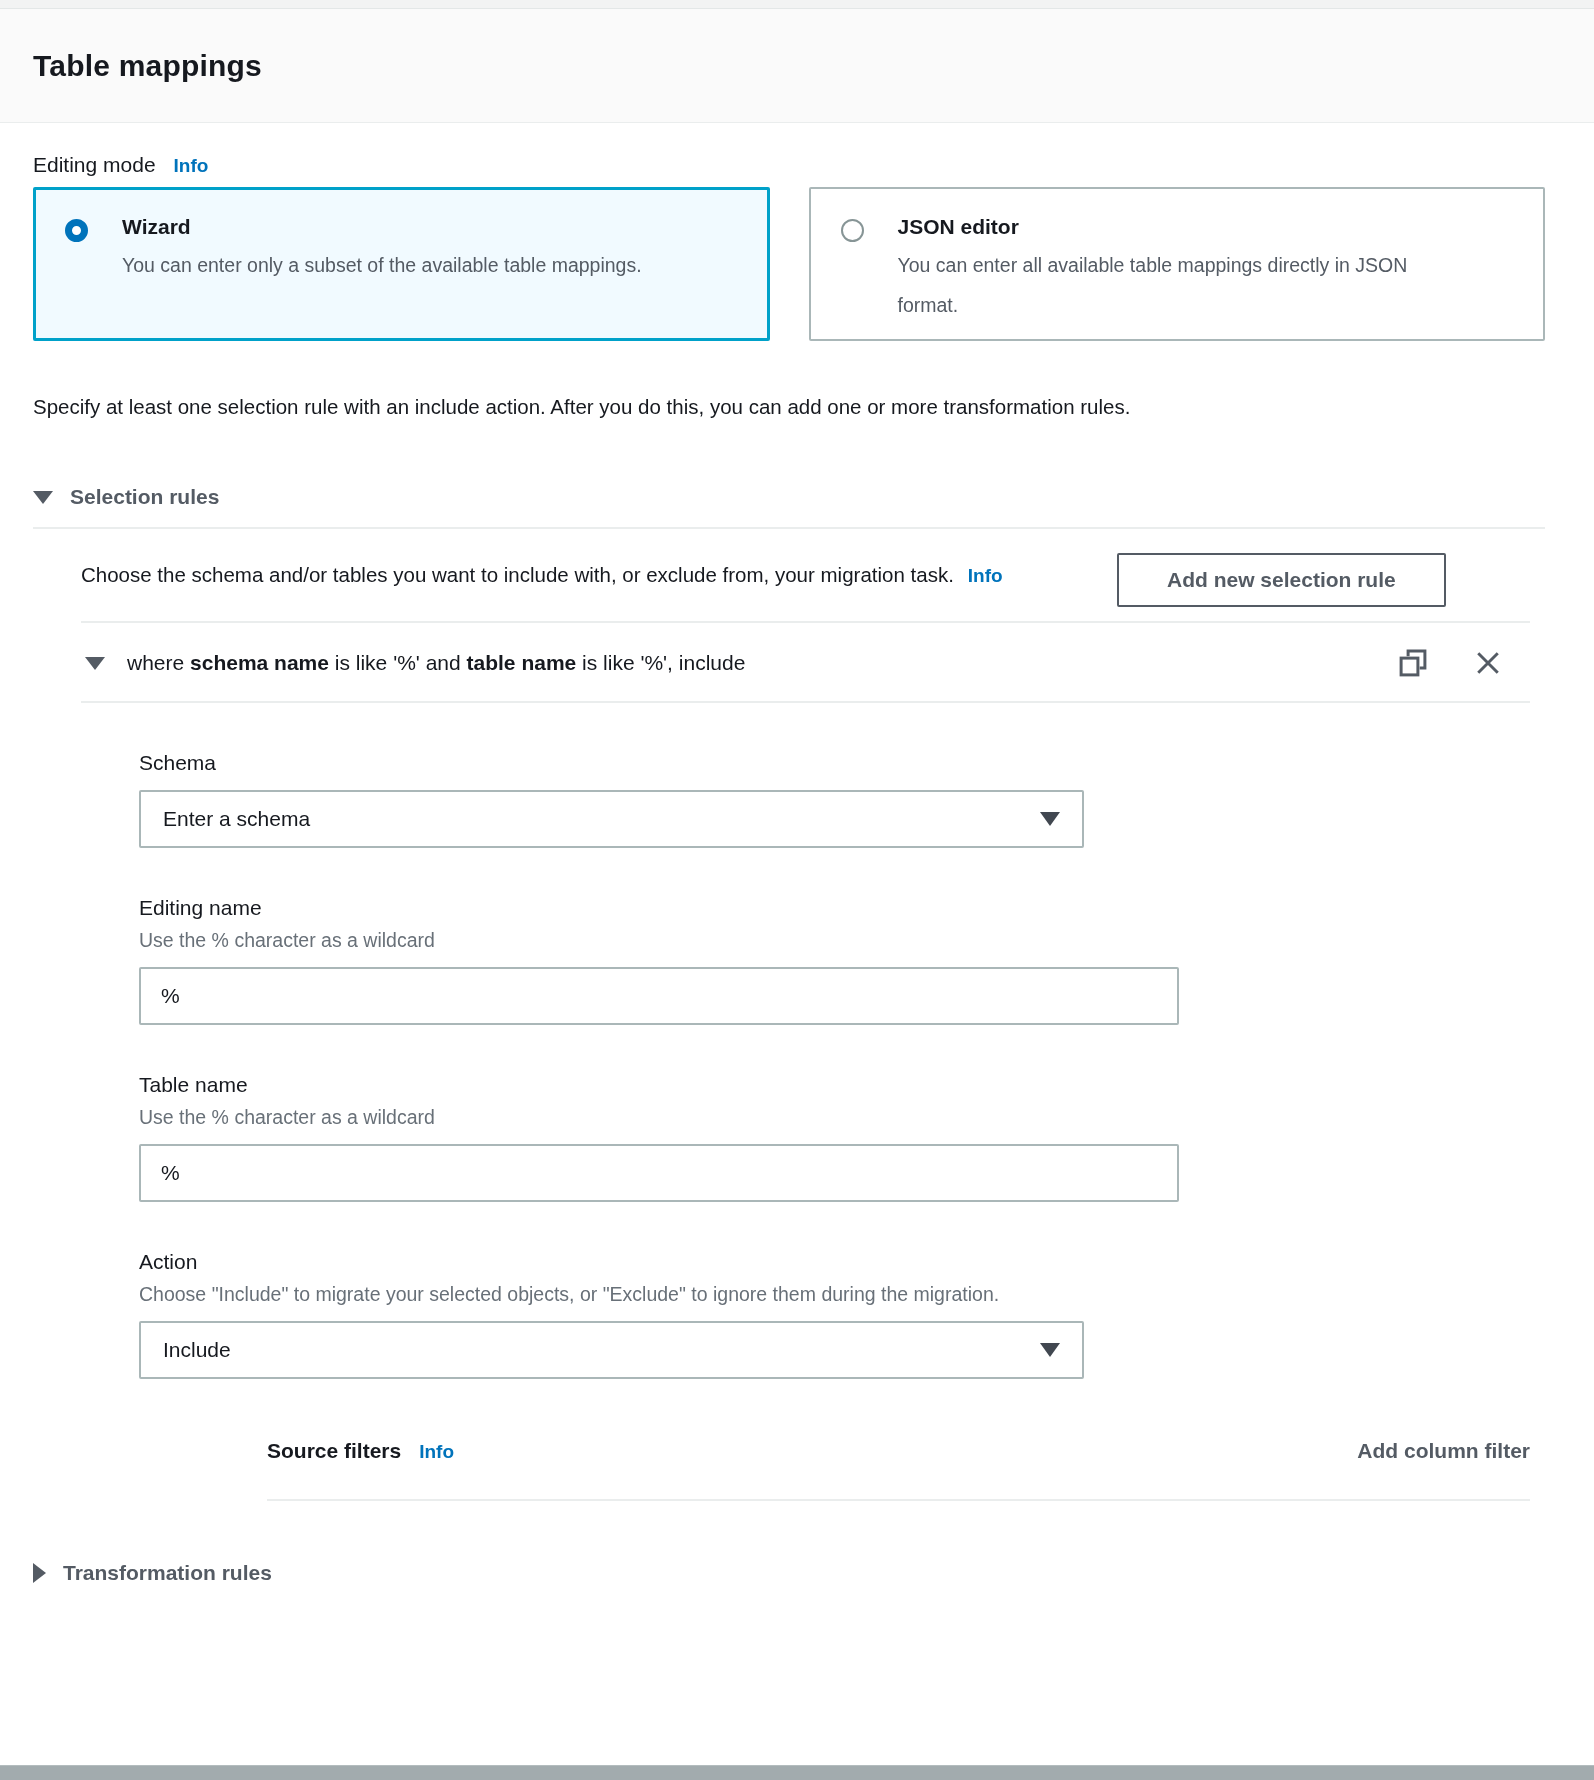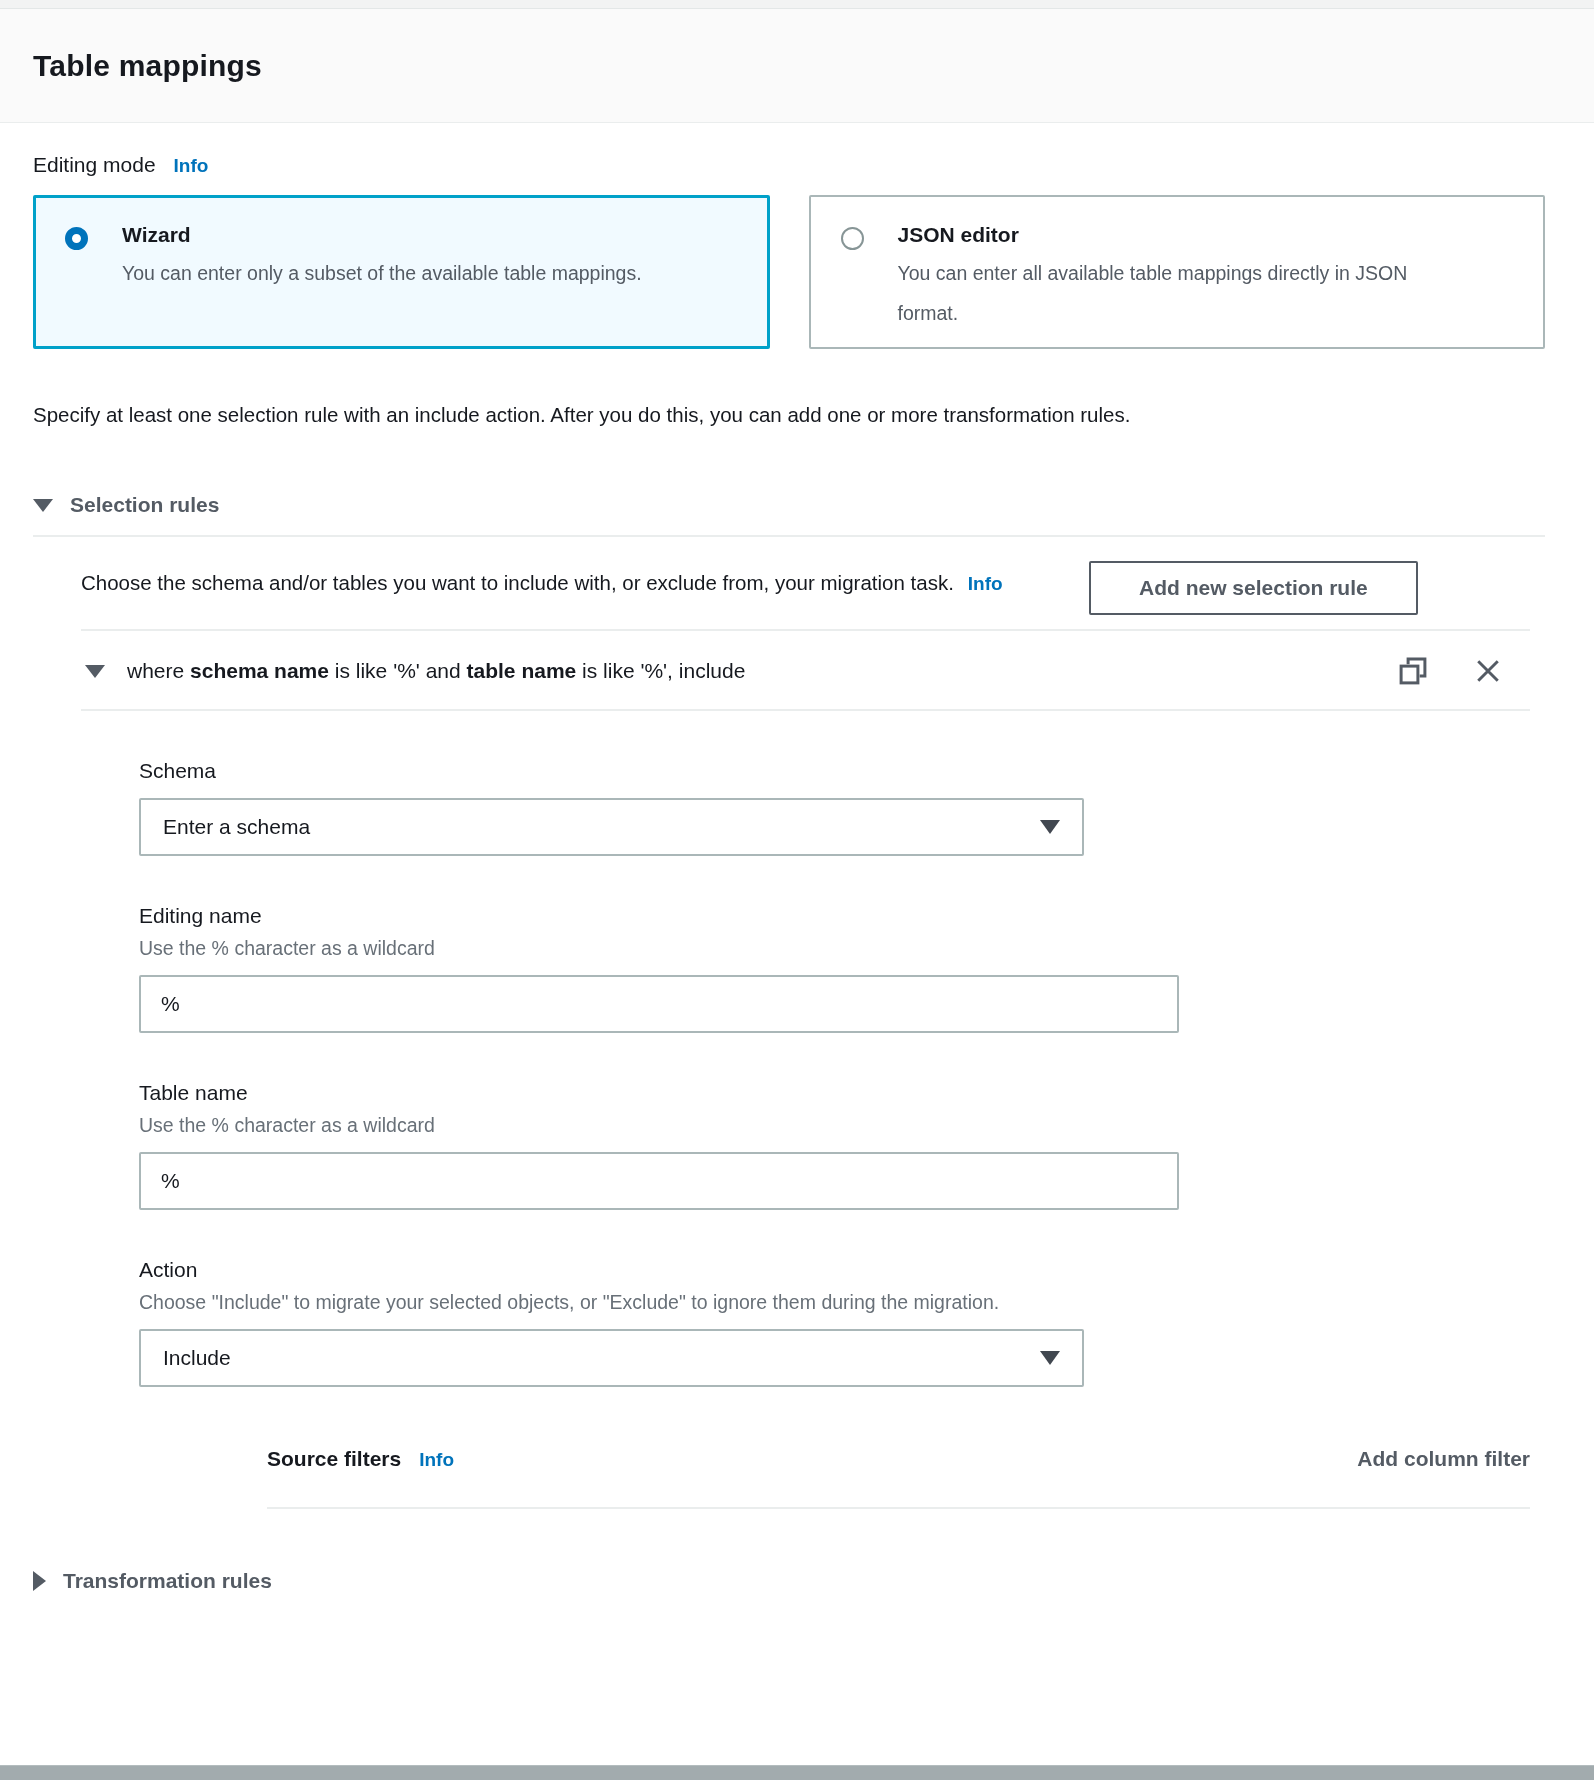--- a/index.html
+++ b/index.html
@@ -17,21 +17,21 @@
   .top-gap { height:8px; background:#f2f3f3; flex:none; }
   .header-panel {
     flex:none; height:115px; background:#fafafa;
     border-top:1px solid #e3e7e7; border-bottom:1px solid #eaeded;
     display:flex; align-items:center; padding:0 33px;
   }
   .header-panel h1 { font-size:30px; font-weight:700; color:#16191f; letter-spacing:0.2px; }
 
   .content { padding:30px 49px 0 33px; flex:none; }
 
-  .field-label-row { display:flex; align-items:baseline; margin-bottom:18px; }
+  .field-label-row { display:flex; align-items:baseline; margin-bottom:10px; }
   .mode-label { font-size:21px; color:#16191f; }
   .info-link { font-size:19px; font-weight:700; color:#0073bb; margin-left:18px; cursor:pointer; text-decoration:none; }
 
   .tiles { display:flex; gap:39px; }
   .tile {
     flex:1; height:154px; border-radius:2px; background:#ffffff;
     border:2px solid #aab7b8; padding:26px 24px 0 30px;
     display:flex; align-items:flex-start; cursor:pointer;
   }
   .tile.selected { border:3px solid #00a1c9; background:#f1faff; padding:25px 23px 0 29px; }
@@ -56,21 +56,21 @@
     width:0; height:0; flex:none;
     border-top:10px solid transparent; border-bottom:10px solid transparent;
     border-left:13px solid #545b64;
   }
   .section-title { font-size:21px; font-weight:700; color:#545b64; margin-left:17px; }
   .divider { height:2px; background:#eaeded; }
   .divider.full { margin-top:18px; }
 
   .section-body { padding-left:48px; }
 
-  .desc-row { display:flex; align-items:flex-start; margin-top:24px; }
+  .desc-row { display:flex; align-items:flex-start; margin-top:24px;gap:28px; }
   .desc-text { font-size:20.5px; color:#16191f; line-height:44px; max-width:1000px; flex:1; }
   .desc-text .info-link { margin-left:14px; }
   .add-rule-btn {
     flex:none; margin-left:8px; background:#ffffff;
     border:2px solid #545b64; border-radius:2px;
     font-family:"Liberation Sans", sans-serif;
     font-size:21px; font-weight:700; color:#545b64;
     padding:13px 48px; cursor:pointer;
   }
   .desc-divider { margin-top:14px; margin-right:15px; }

